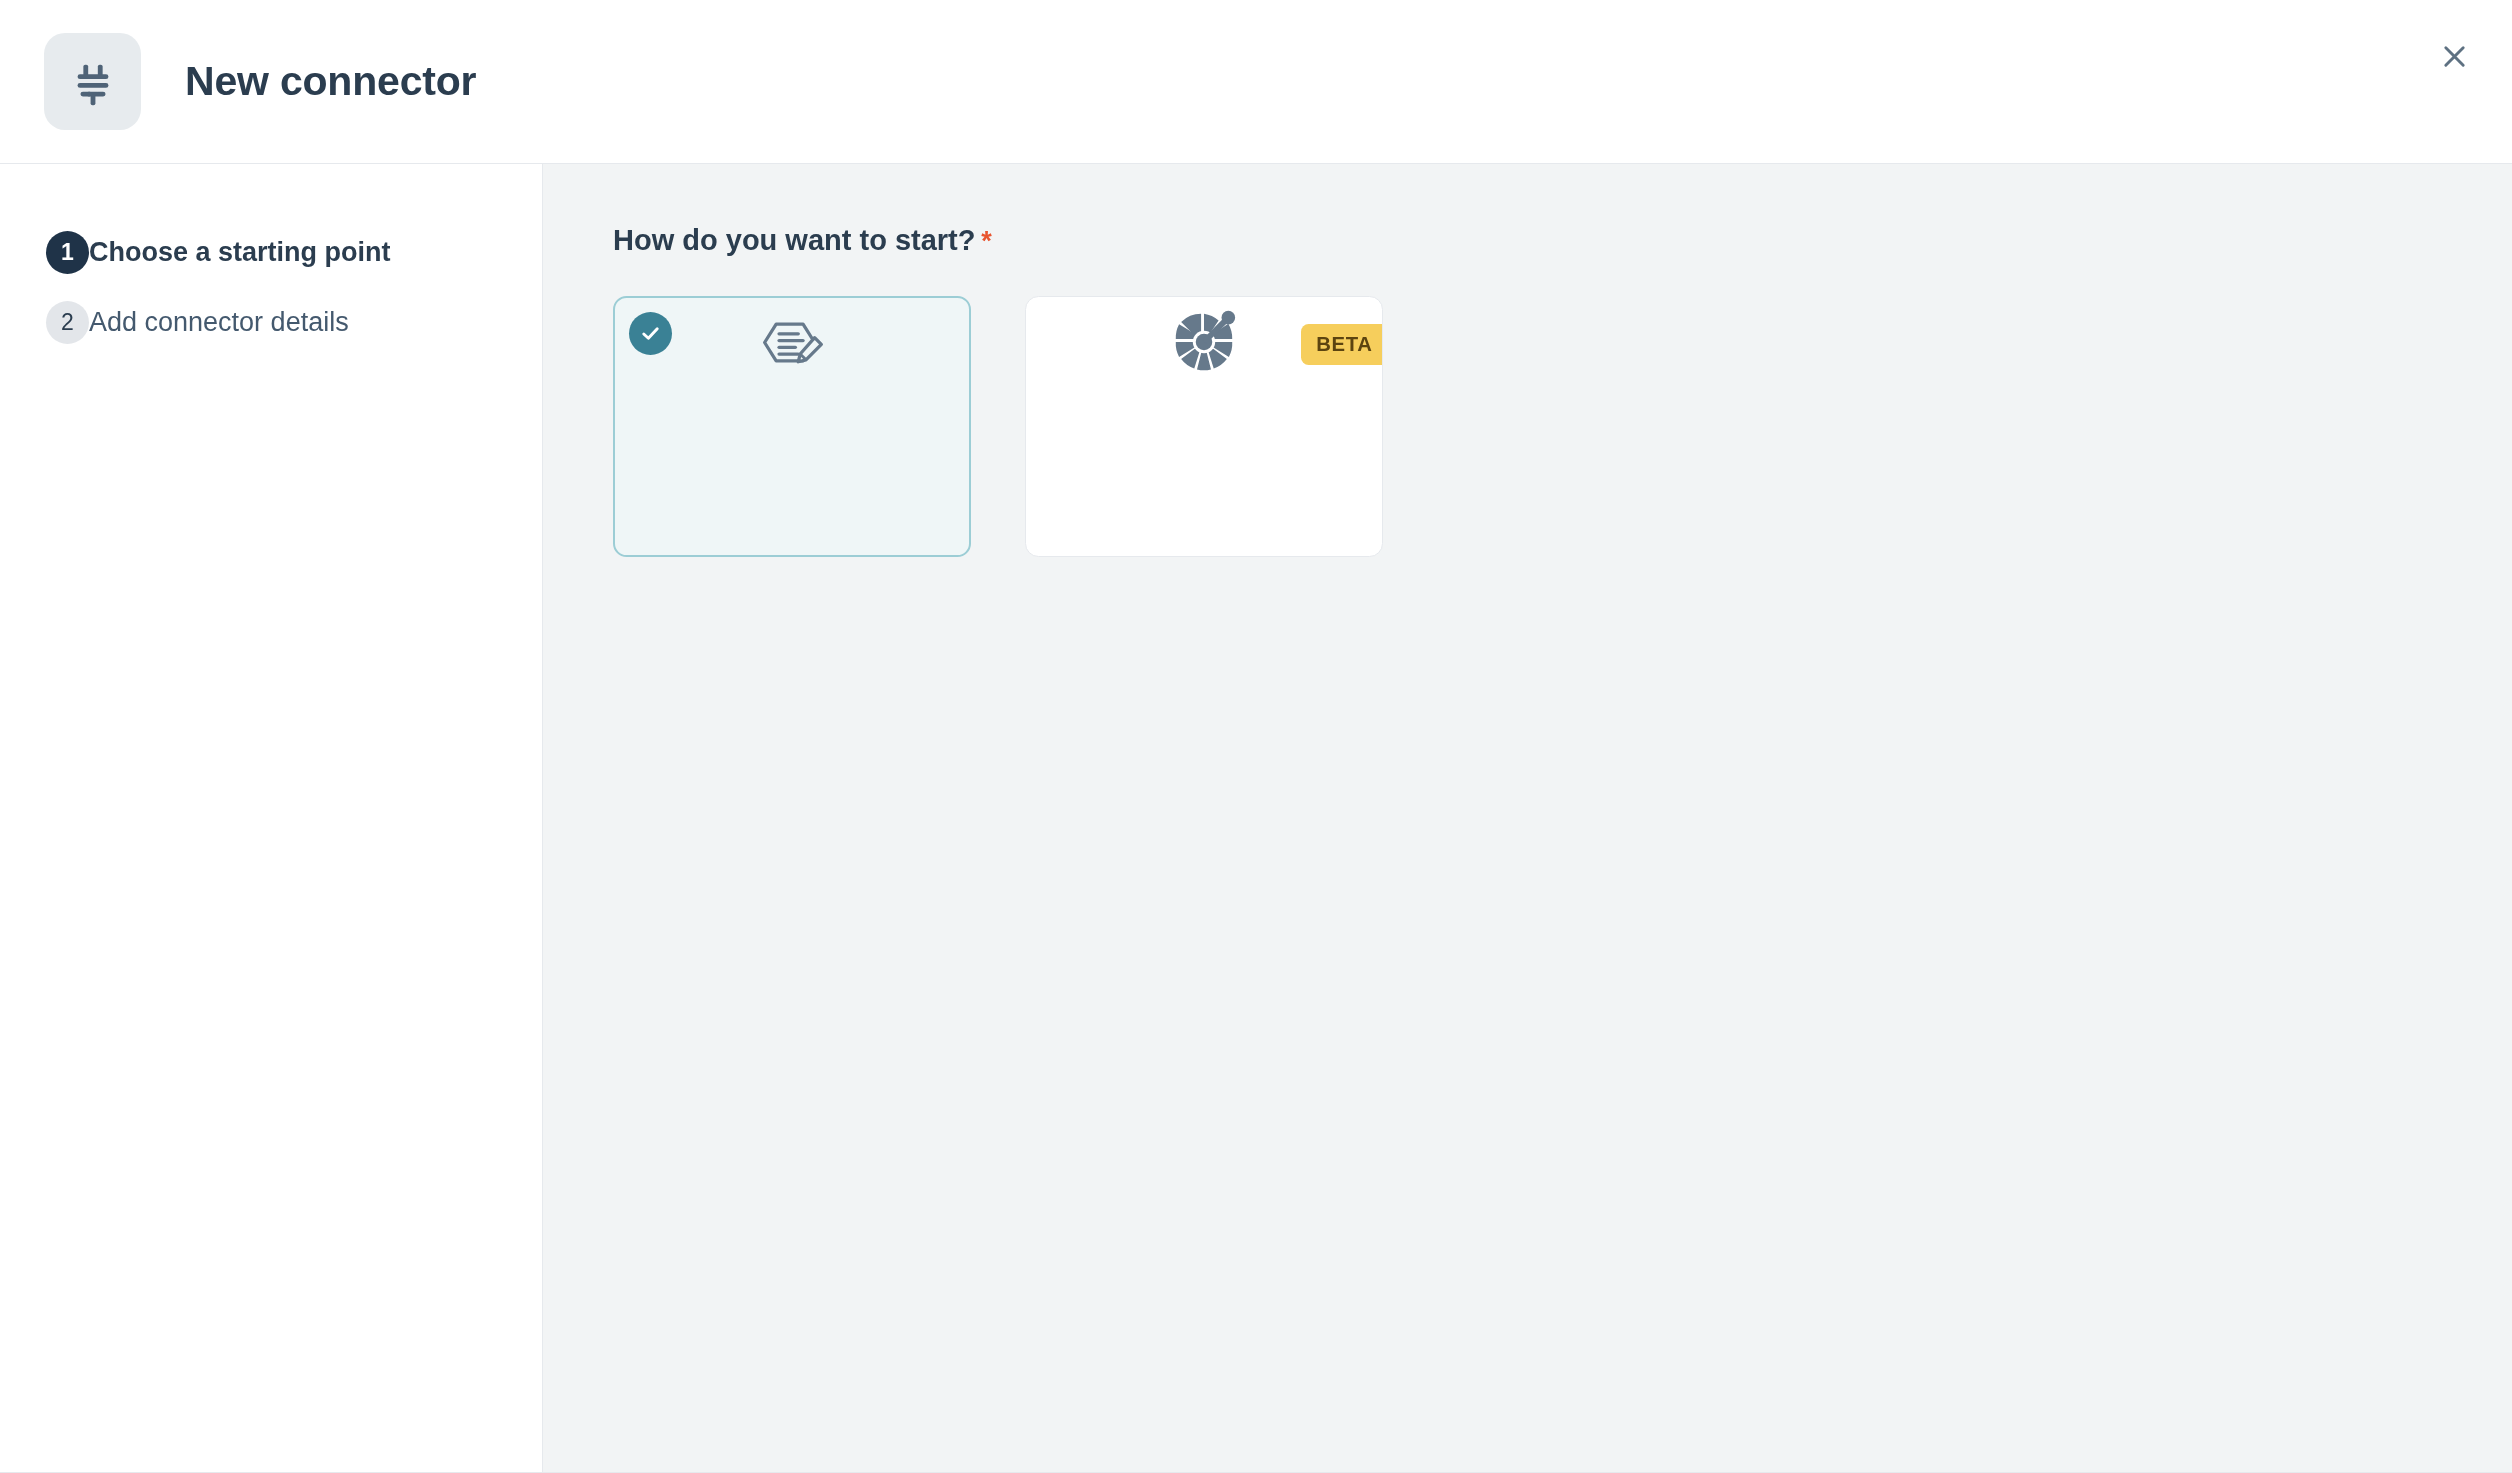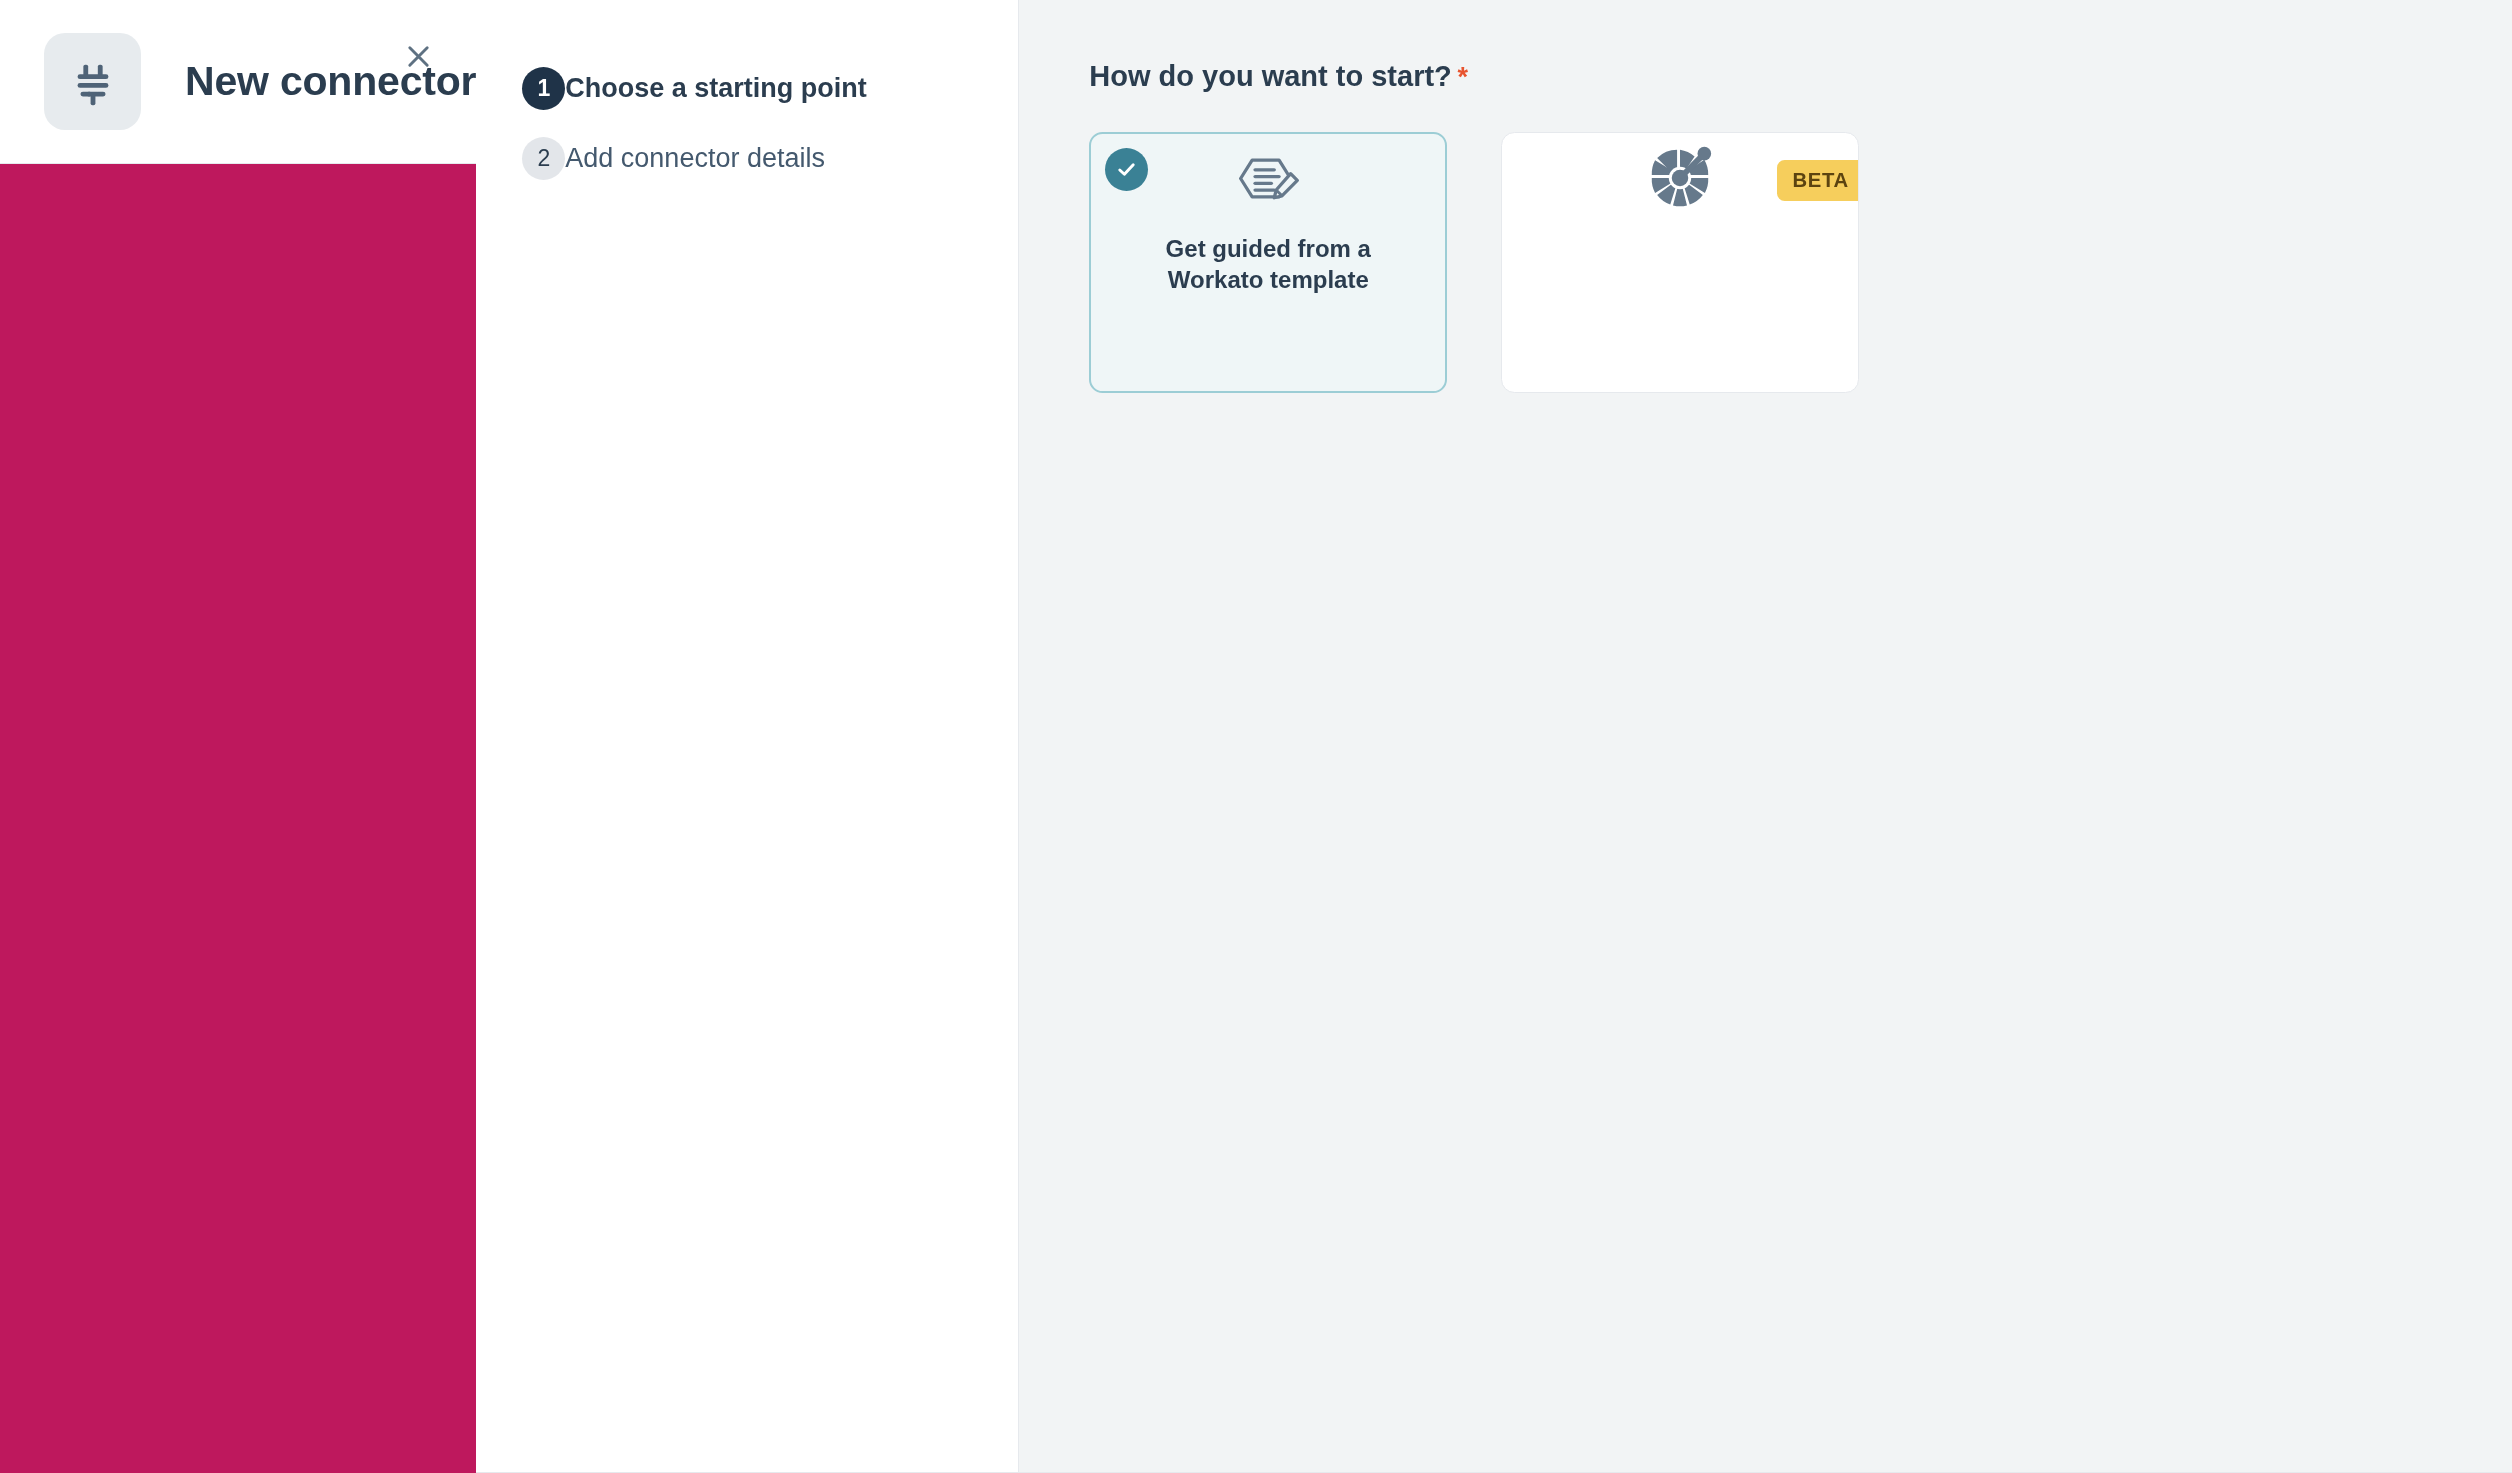--- a/index.html
+++ b/index.html
@@ -10,22 +10,22 @@
     background: #ffffff;
     font-family: "Liberation Sans", sans-serif;
     -webkit-font-smoothing: antialiased;
   }
 
   .app {
     position: relative;
     width: 2512px;
     height: 1474px;
     display: flex;
-    flex-direction: row;
-    background: #be185d;
+    flex-direction: column;
+    background: #14b8a6;
     overflow: hidden;
   }
 
   
   .header {
     position: relative;
     height: 164px;
     flex: 0 0 164px;
     background: #ffffff;
     border-bottom: 1.9px solid #E6E9ED;
@@ -321,21 +321,20 @@
               <path d="M22 20 H50 L62 39 L50 58 H22 L10 39 Z" stroke="#66798B" stroke-width="3.4" stroke-linejoin="round" fill="none"></path>
               <path d="M25 30 H45" stroke="#66798B" stroke-width="3.4" stroke-linecap="round"></path>
               <path d="M25 37 H50" stroke="#66798B" stroke-width="3.4" stroke-linecap="round"></path>
               <path d="M25 44 H42" stroke="#66798B" stroke-width="3.4" stroke-linecap="round"></path>
               <path d="M25 51 H45" stroke="#66798B" stroke-width="3.4" stroke-linecap="round"></path>
               <path d="M62 34 L69 41 L53 57 L45 59 L47 51 Z" fill="#EFF6F7" stroke="#66798B" stroke-width="3.4" stroke-linejoin="round"></path>
               <path d="M47 51 L53 57" stroke="#66798B" stroke-width="3"></path>
             </svg>
           </div>
 
-          <div class="card-label">Get guided from a Workato template</div>
         </div>
 
         <div class="card">
 
           <div class="beta-ribbon">BETA</div>
 
           <div class="card-icon">
             <svg width="72" height="72" viewBox="0 0 74 74" fill="none">
               <g fill="#66798B">
                 <path d="M34 8 A29 29 0 0 0 13.5 16.5 L30 33 A11 11 0 0 1 34 30.5 Z"></path>

